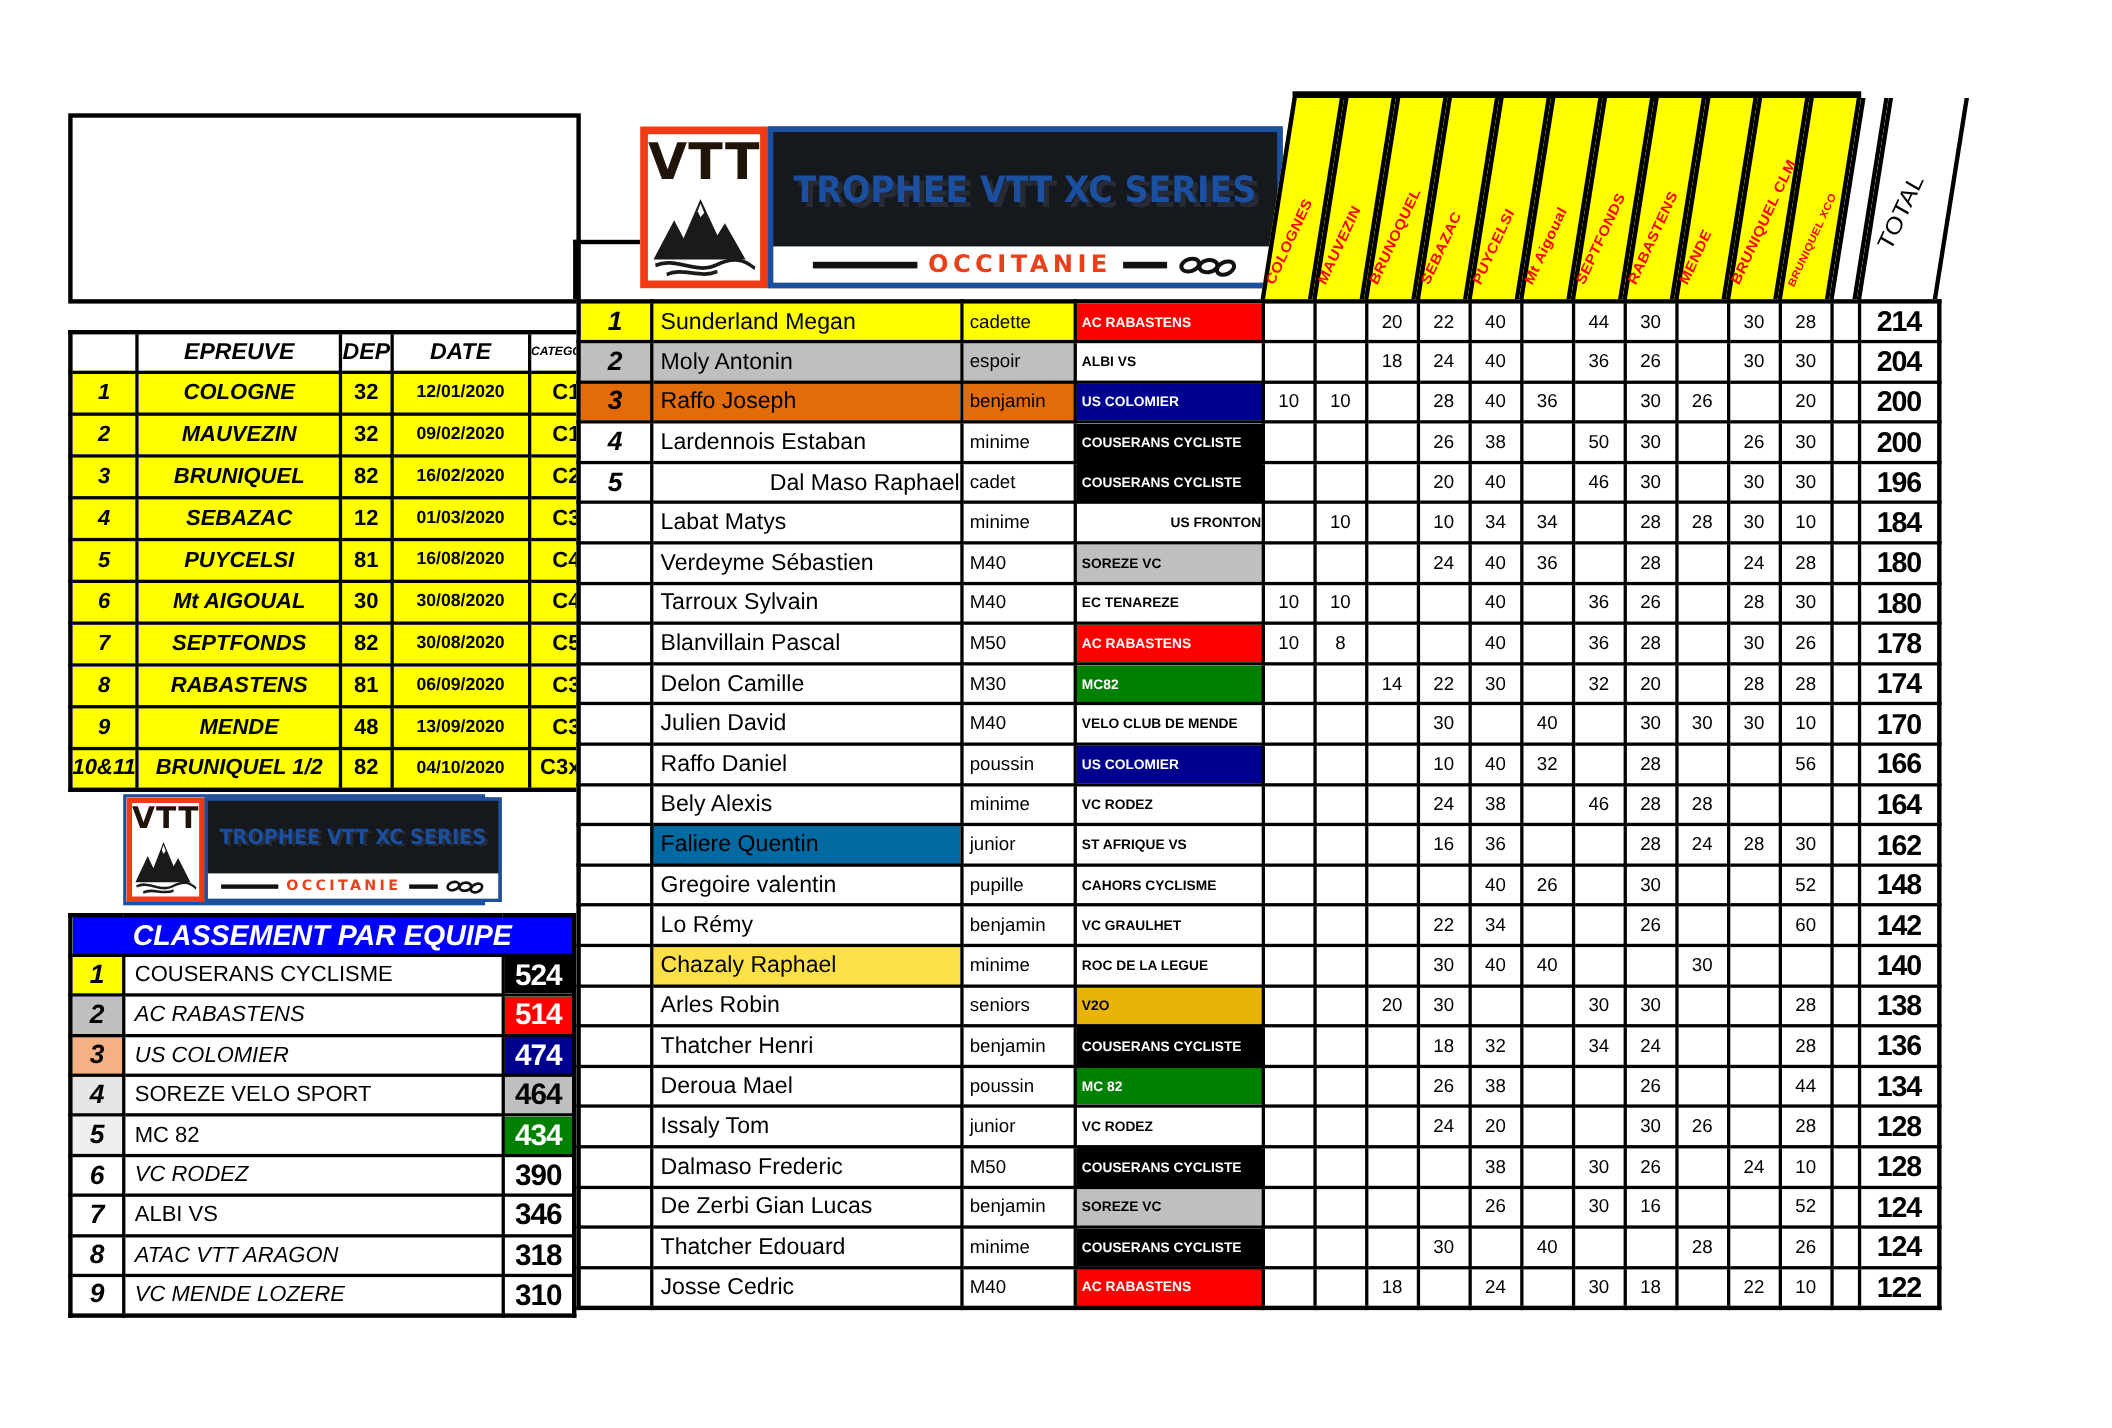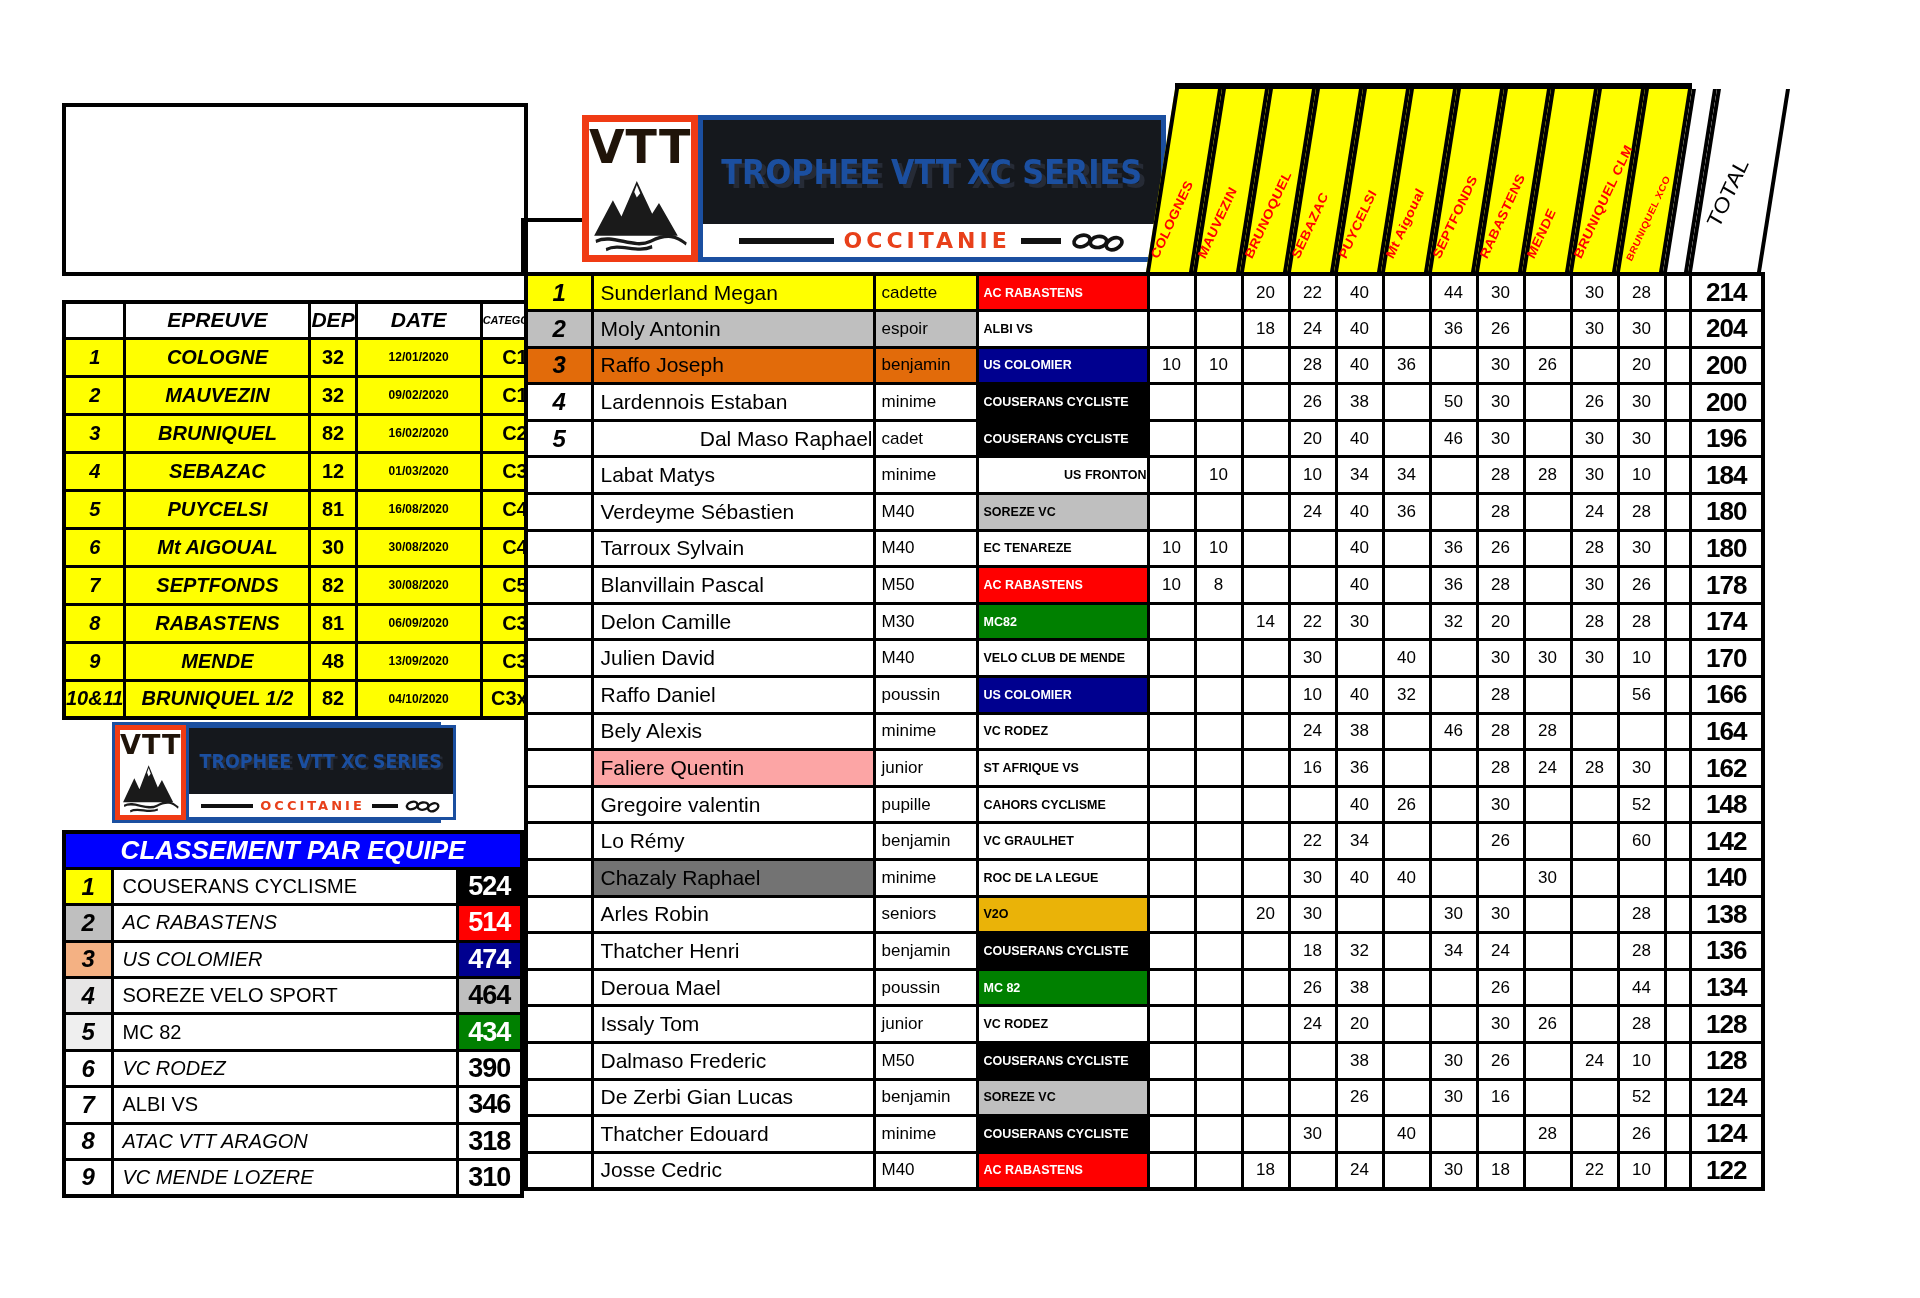--- a/index.html
+++ b/index.html
@@ -22,21 +22,21 @@
   .c-tot{text-align:center;font-size:26px;font-weight:bold;letter-spacing:-1px;}
 
   
   #events{left:62px;top:300px;border:4px solid #000;}
   #events td{height:38px;text-align:center;}
   .e-head{background:#fff;font-weight:bold;font-style:italic;font-size:21px;margin-top:12px;}
   .e-head-small{background:#fff;font-weight:bold;font-style:italic;font-size:11px;}
   .e-num{background:#ffff00;font-weight:bold;font-style:italic;font-size:20px;}
   .e-race{background:#ffff00;font-weight:bold;font-style:italic;font-size:20px;}
   .e-dep{background:#ffff00;font-weight:bold;font-size:20px;}
-  .e-date{background:#ffff00;font-weight:bold;font-size:12px;}
+  .e-date{background:#ffff00;font-weight:bold;font-size:16px;}
   .e-cat{background:#ffff00;font-weight:bold;font-size:20px;margin-left:20px;}
 
   
   #teams{left:62px;top:830px;border:4px solid #000;}
   #teams td{height:36.4px;}
   .t-title{background:#0000ff;color:#fff;font-weight:bold;font-style:italic;font-size:26px;text-align:center;height:36px;}
   .t-rank{text-align:center;font-weight:bold;font-style:italic;font-size:24px;}
   .t-name{font-size:20px;padding-left:9px;}
   .t-pts{text-align:center;font-weight:bold;font-size:27px;letter-spacing:-1px;}
 
@@ -611,21 +611,21 @@
         <td class="c-pt">46</td>
         <td class="c-pt">28</td>
         <td class="c-pt">28</td>
         <td class="c-pt"></td>
         <td class="c-pt"></td>
         <td class="c-pt"></td>
         <td class="c-tot">164</td>
       </tr>
       <tr>
         <td class="c-rank" style="background: rgb(255, 255, 255);"></td>
-        <td class="c-name" style="background: #fca5a5;">Faliere Quentin</td>
+        <td class="c-name" style="background: #0369a1;">Faliere Quentin</td>
         <td class="c-cat" style="background: rgb(255, 255, 255);">junior</td>
         <td class="c-club" style="background: rgb(255, 255, 255); color: rgb(0, 0, 0);">ST AFRIQUE VS</td>
         <td class="c-pt"></td>
         <td class="c-pt"></td>
         <td class="c-pt"></td>
         <td class="c-pt">16</td>
         <td class="c-pt">36</td>
         <td class="c-pt"></td>
         <td class="c-pt"></td>
         <td class="c-pt">28</td>
@@ -668,21 +668,21 @@
         <td class="c-pt"></td>
         <td class="c-pt">26</td>
         <td class="c-pt"></td>
         <td class="c-pt"></td>
         <td class="c-pt">60</td>
         <td class="c-pt"></td>
         <td class="c-tot">142</td>
       </tr>
       <tr>
         <td class="c-rank" style="background: rgb(255, 255, 255);"></td>
-        <td class="c-name" style="background: #737373;">Chazaly Raphael</td>
+        <td class="c-name" style="background: #fde047;">Chazaly Raphael</td>
         <td class="c-cat" style="background: rgb(255, 255, 255);">minime</td>
         <td class="c-club" style="background: rgb(255, 255, 255); color: rgb(0, 0, 0);">ROC DE LA LEGUE</td>
         <td class="c-pt"></td>
         <td class="c-pt"></td>
         <td class="c-pt"></td>
         <td class="c-pt">30</td>
         <td class="c-pt">40</td>
         <td class="c-pt">40</td>
         <td class="c-pt"></td>
         <td class="c-pt"></td>

